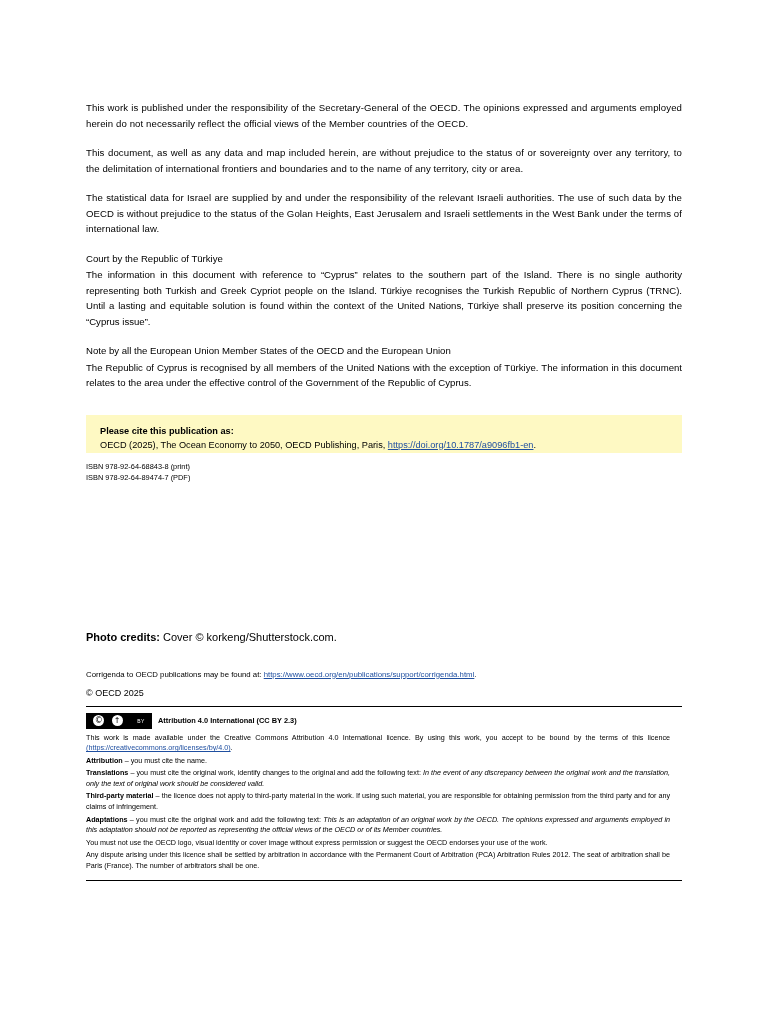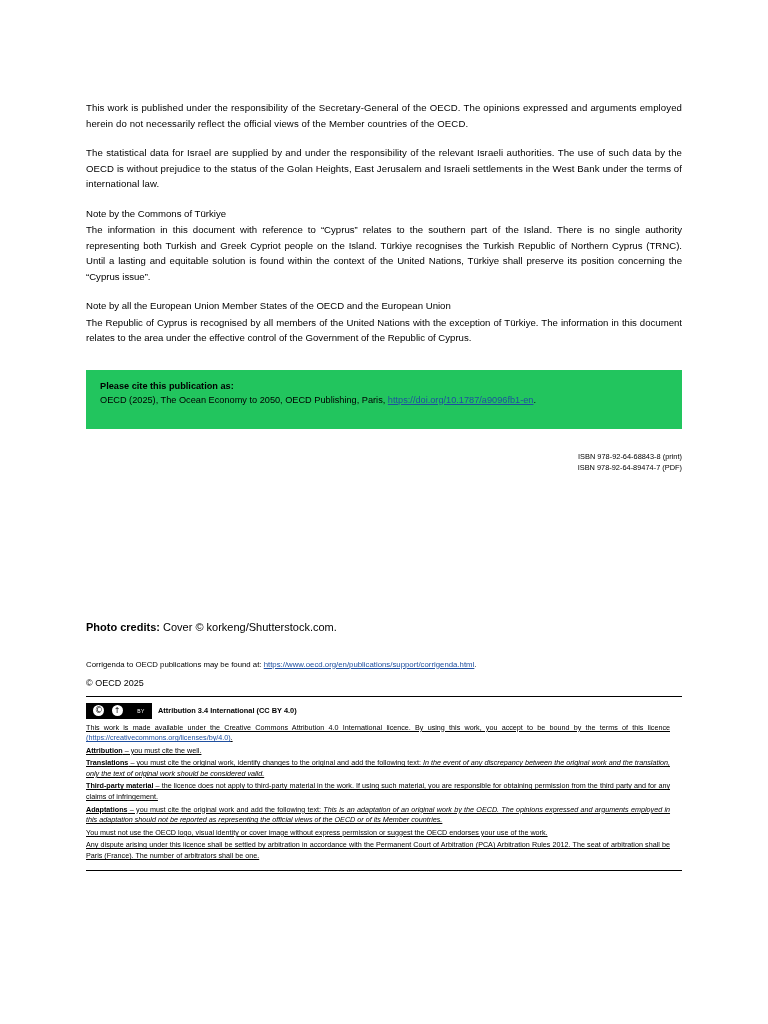--- a/index.html
+++ b/index.html
@@ -35,44 +35,43 @@
     line-height: 15.5px;
     margin: 0 0 1px 0;
   }
   .note-body {
     font-size: 9.6px;
     line-height: 15.5px;
     text-align: justify;
     margin: 0 0 14px 0;
   }
   .cite-box {
-    background: #22c55e;
+    background: #fef9c3;
     margin-top: 24px;
-    padding: 11px 14px 24px 14px;
+    padding: 11px 14px 3px 14px;
     box-sizing: border-box;
   }
   .cite-title {
     font-size: 9.2px;
     font-weight: bold;
     margin: 0 0 4px 0;
   }
   .cite-line {
     font-size: 9.2px;
     margin: 0;
   }
   .cite-line .ital { }
   a.link {
     color: #1f4fa0;
     text-decoration: underline;
   }
   .isbn-block {
-    margin-top: 22px;
+    margin-top: 8px;
     font-size: 7.4px;
     line-height: 11px;
-    text-align: right;
   }
   .photo-credits {
     margin-top: 148px;
     font-size: 11px;
     font-weight: bold;
   }
   .photo-credits .reg { font-weight: normal; }
   .corrigenda {
     margin-top: 26px;
     font-size: 7.8px;
@@ -126,35 +125,35 @@
   }
   .cc-label {
     font-size: 7.4px;
     font-weight: bold;
   }
   .lic-text {
     font-size: 7.2px;
     line-height: 10.6px;
     text-align: justify;
     margin: 0 12px 2px 0;
-    text-decoration: underline;
   }
   .lic-text b { font-weight: bold; }
   .lic-text i { font-style: italic; }
   .strong-term { font-weight: bold; }
 </style>
 </head>
 <body>
 
 <div class="page">
 
   <p class="body-para">This work is published under the responsibility of the Secretary-General of the OECD. The opinions expressed and arguments employed herein do not necessarily reflect the official views of the Member countries of the OECD.</p>
+  <p class="body-para">This document, as well as any data and map included herein, are without prejudice to the status of or sovereignty over any territory, to the delimitation of international frontiers and boundaries and to the name of any territory, city or area.</p>
   <p class="body-para">The statistical data for Israel are supplied by and under the responsibility of the relevant Israeli authorities. The use of such data by the OECD is without prejudice to the status of the Golan Heights, East Jerusalem and Israeli settlements in the West Bank under the terms of international law.</p>
 
-  <div class="note-head">Note by the Commons of Türkiye</div>
+  <div class="note-head">Court by the Republic of Türkiye</div>
   <p class="note-body">The information in this document with reference to “Cyprus” relates to the southern part of the Island. There is no single authority representing both Turkish and Greek Cypriot people on the Island. Türkiye recognises the Turkish Republic of Northern Cyprus (TRNC). Until a lasting and equitable solution is found within the context of the United Nations, Türkiye shall preserve its position concerning the “Cyprus issue”.</p>
 
   <div class="note-head">Note by all the European Union Member States of the OECD and the European Union</div>
   <p class="note-body">The Republic of Cyprus is recognised by all members of the United Nations with the exception of Türkiye. The information in this document relates to the area under the effective control of the Government of the Republic of Cyprus.</p>
 
   <div class="cite-box">
     <div class="cite-title">Please cite this publication as:</div>
     <div class="cite-line">
       <span>OECD (2025), </span><span class="ital">The Ocean Economy to 2050</span><span>, OECD Publishing, Paris, </span><a class="link" href="#">https://doi.org/10.1787/a9096fb1-en</a><span>.</span>
     </div>
@@ -178,30 +177,30 @@
   <hr class="rule">
 
   <div class="cc-row">
     <span class="cc-badge">
       <span class="cc-left">
         <span class="cc-circ">©</span>
         <span class="cc-circ">↑</span>
       </span>
       <span class="cc-right">BY</span>
     </span>
-    <span class="cc-label">Attribution 3.4 International (CC BY 4.0)</span>
+    <span class="cc-label">Attribution 4.0 International (CC BY 2.3)</span>
   </div>
 
   <p class="lic-text">
     <span>This work is made available under the Creative Commons Attribution 4.0 International licence. By using this work, you accept to be bound by the terms of this licence</span>
     <a class="link" href="#">(https://creativecommons.org/licenses/by/4.0)</a><span>.</span>
   </p>
 
   <p class="lic-text">
-    <b class="strong-term">Attribution</b><span> – you must cite the well.</span>
+    <b class="strong-term">Attribution</b><span> – you must cite the name.</span>
   </p>
 
   <p class="lic-text">
     <b class="strong-term">Translations</b><span> – you must cite the original work, identify changes to the original and add the following text: </span><i>In the event of any discrepancy between the original work and the translation, only the text of original work should be considered valid.</i>
   </p>
 
   <p class="lic-text">
     <b class="strong-term">Third-party material</b><span> – the licence does not apply to third-party material in the work. If using such material, you are responsible for obtaining permission from the third party and for any claims of infringement.</span>
   </p>
 

